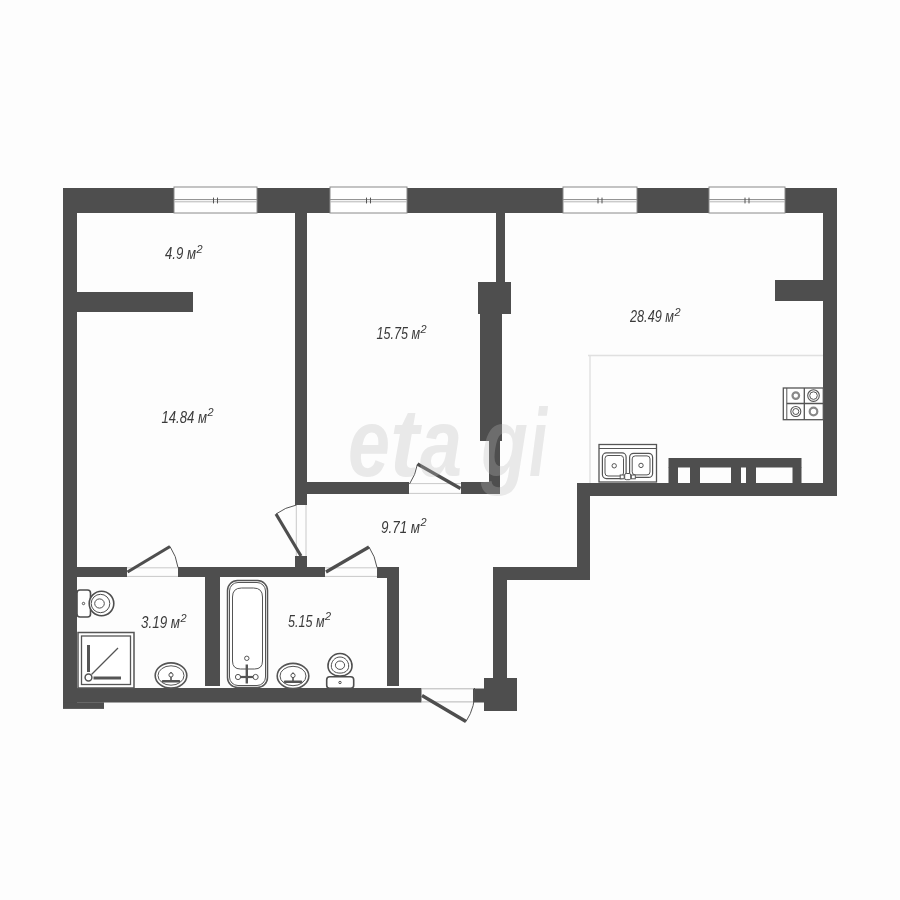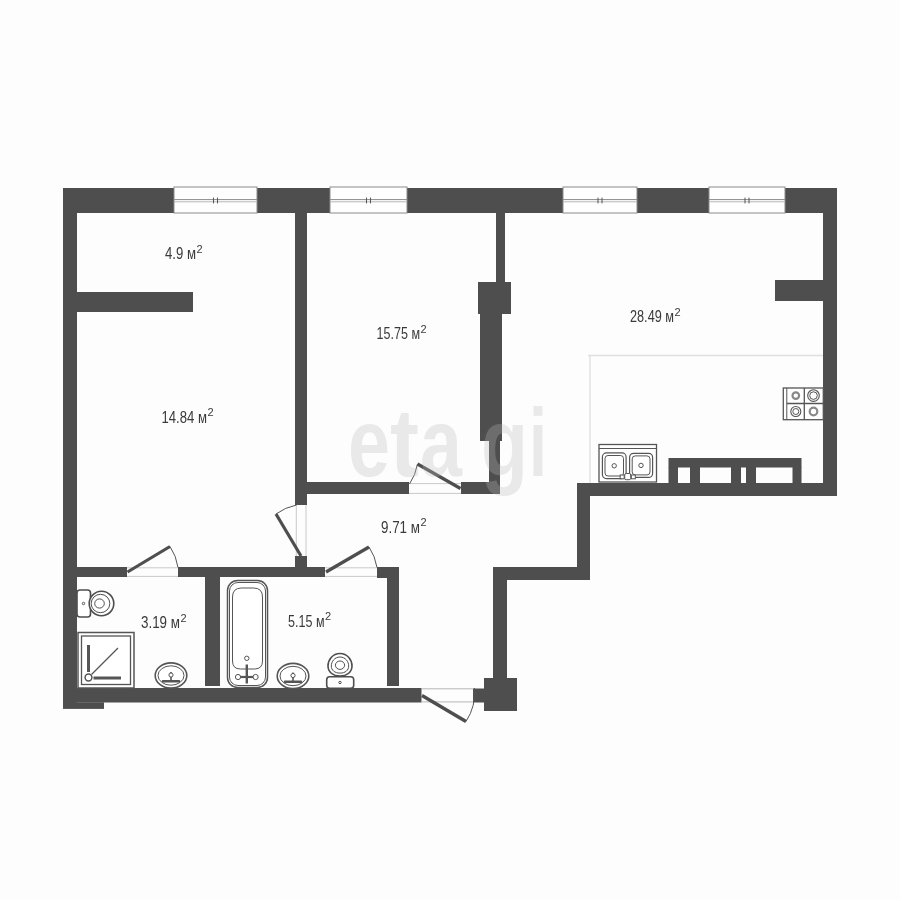--- a/index.html
+++ b/index.html
@@ -1,17 +1,17 @@
 <!DOCTYPE html>
 <html><head>
 <meta charset="utf-8">
 <style>
   html,body{margin:0;padding:0;background:#fdfdfd;}
   #page{position:relative;opacity:0.9999;transform:translateZ(0);will-change:transform;width:900px;height:900px;background:#fdfdfd;overflow:hidden;
-        font-family:"Liberation Sans", sans-serif;}
+        font-family:"Liberation Sans", sans-serif;font-style:italic;}
   svg{position:absolute;left:0;top:0;}
 </style>
 </head>
 <body>
 <div id="page">
 <svg width="900" height="900" viewBox="0 0 900 900">
 
   <rect x="0" y="0" width="900" height="900" fill="#fdfdfd"></rect>
 
   <g fill="#4e4e4e" stroke="none">

